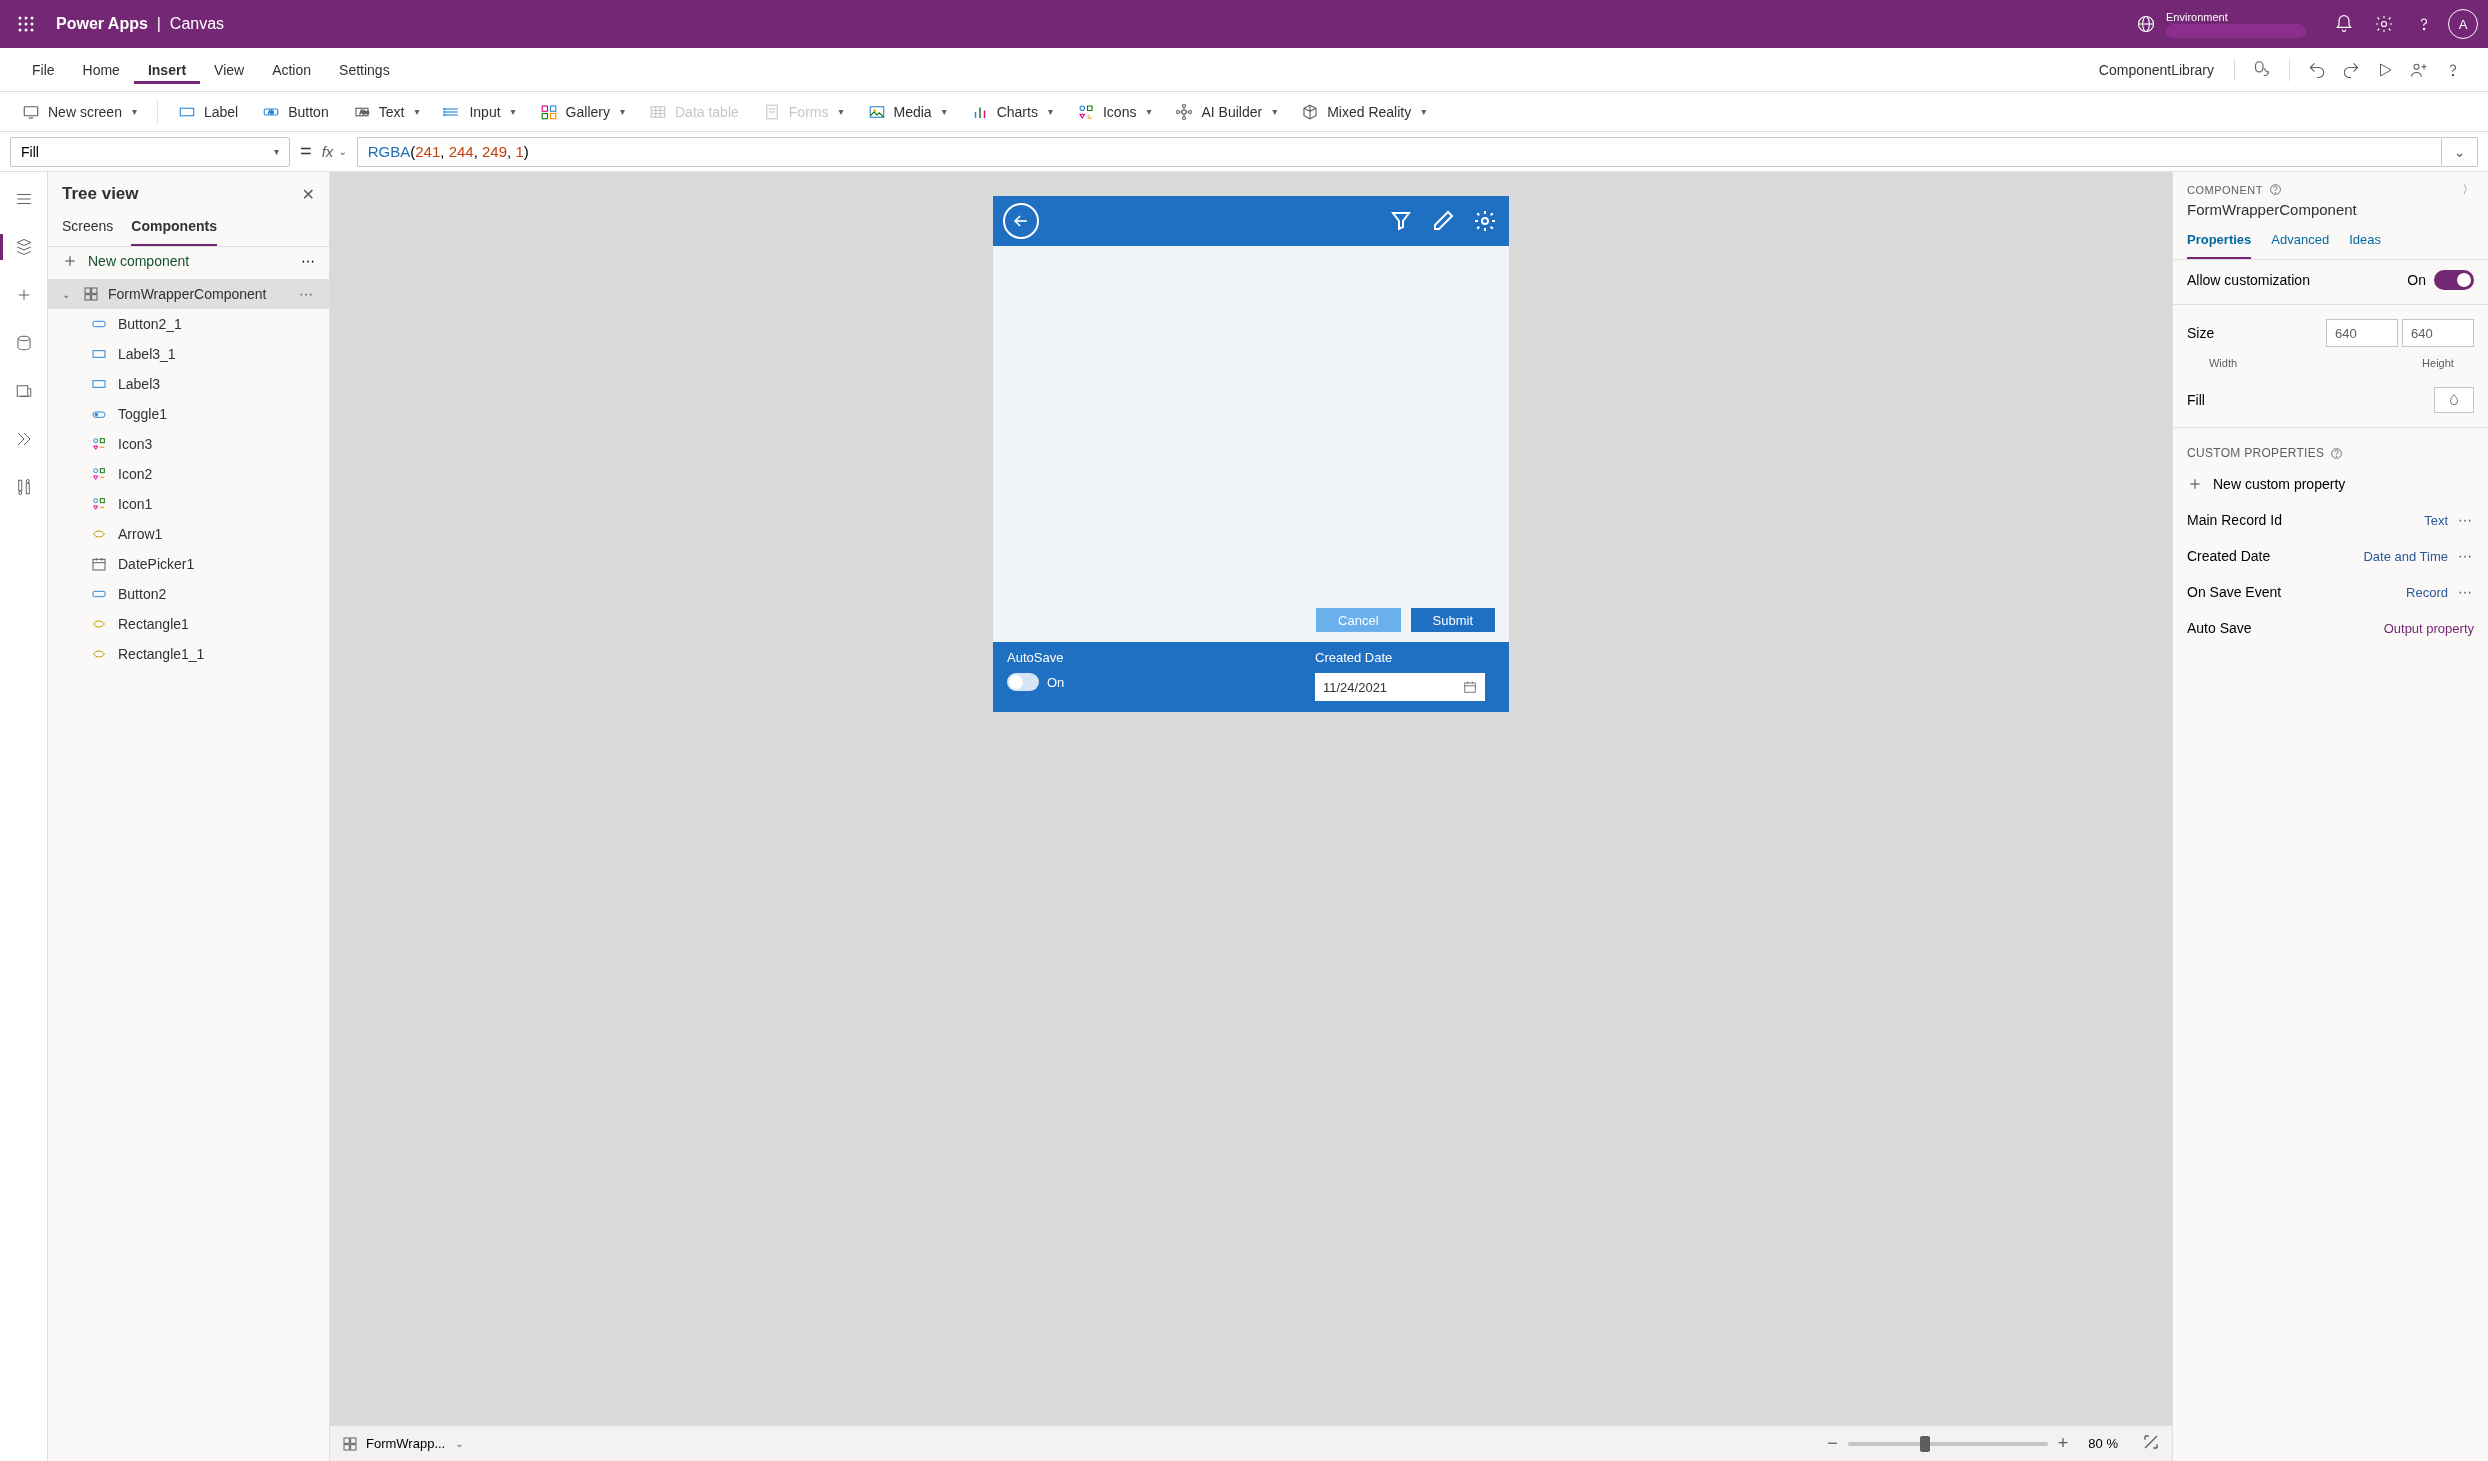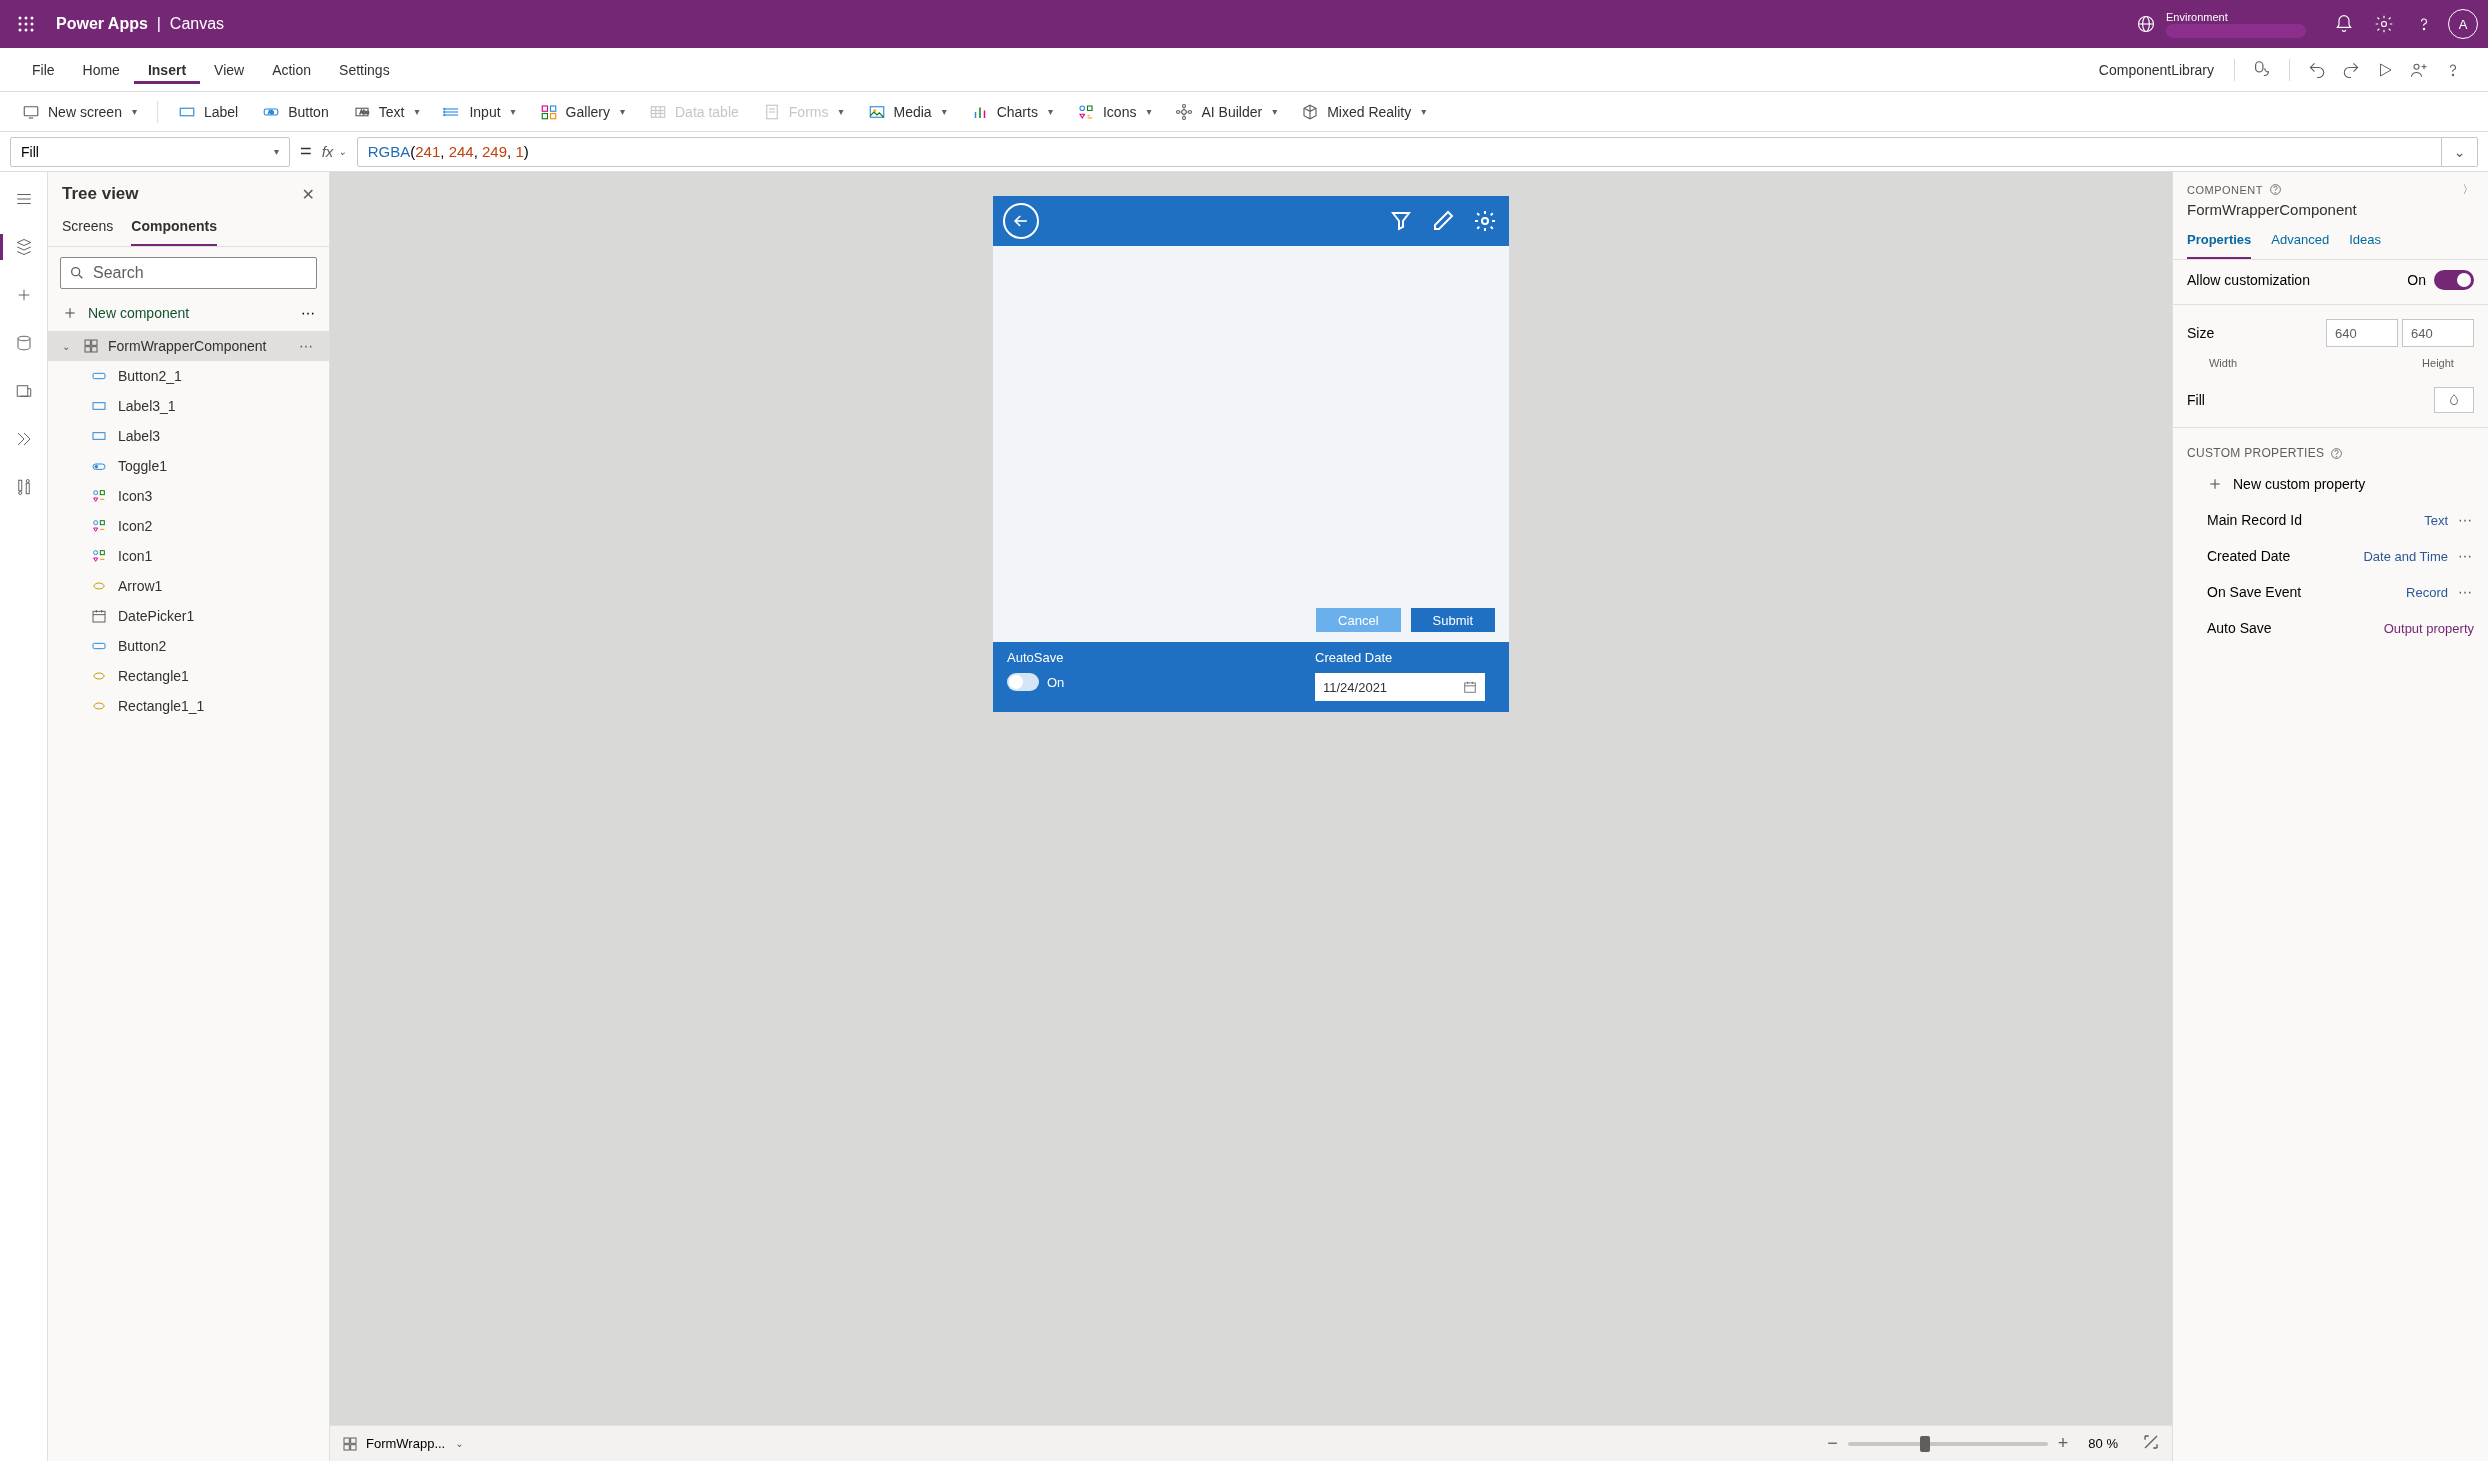--- a/index.html
+++ b/index.html
@@ -133,21 +133,21 @@
 .prop-row { display:flex; align-items:center; justify-content:space-between; padding:10px 14px; }
 .prop-input { width:150px; height:28px; border:1px solid #c8c6c4; background:#fff; padding:0 8px; font-size:13px; color:#605e5c;}
 .prop-input.small { width:72px; }
 .toggle-on { display:flex; align-items:center; gap:8px; }
 .switch { width:40px; height:20px; background:#742774; border-radius:10px; position:relative;}
 .switch::after { content:""; width:14px; height:14px; background:#fff; border-radius:50%; position:absolute; top:3px; right:3px;}
 .size-labels { display:flex; gap:30px; font-size:11px; color:#605e5c; padding:0 14px 8px; justify-content:space-between;}
 .size-labels span { width:72px; text-align:center;}
 .section-sep { height:1px; background:#e1dfdd; margin:4px 0;}
 .custom-head { display:flex; align-items:center; gap:6px; padding:14px 14px 6px; font-size:12px; color:#605e5c; letter-spacing:0.3px;}
-.custom-row { display:flex; align-items:center; justify-content:space-between; padding:10px 14px;margin-left:20px; }
+.custom-row { display:flex; align-items:center; justify-content:space-between; padding:10px 14px; }
 .custom-type { color:#2b5797; font-size:13px; }
 .custom-type.purple { color:#742774; }
 .dots3 { color:#605e5c; letter-spacing:2px; cursor:pointer;}
 .fill-swatch { width:40px; height:26px; border:1px solid #c8c6c4; background:#fff; display:flex; align-items:center; justify-content:center;}
 </style>
 </head>
 <body>
 
 <div class="top-header">
   <div class="waffle">
@@ -484,29 +484,20 @@
 
   <div class="tree-panel">
     <div class="tree-header">
       <div class="tree-title">Tree view</div>
       <div class="tree-close">✕</div>
     </div>
     <div class="tree-tabs" id="tree-tabs">
         <div class="tree-tab">Screens</div>
         <div class="tree-tab active">Components</div>
       </div>
-    <div class="tree-search-row">
-      <div class="tree-search">
-        <svg width="16" height="16" viewBox="0 0 24 24" stroke="#605e5c" fill="none" stroke-width="2">
-            <circle cx="10" cy="10" r="6"></circle>
-            <line x1="15" y1="15" x2="20" y2="20"></line>
-          </svg>
-        <span style="color:#605e5c;">Search</span>
-      </div>
-    </div>
     <div class="new-comp-row">
       <div class="new-comp-left">
         <svg width="16" height="16" viewBox="0 0 24 24" stroke="#605e5c" fill="none" stroke-width="1.8">
             <line x1="12" y1="5" x2="12" y2="19"></line>
             <line x1="5" y1="12" x2="19" y2="12"></line>
           </svg>
         <span>New component</span>
       </div>
       <span class="dots">⋯</span>
     </div>

